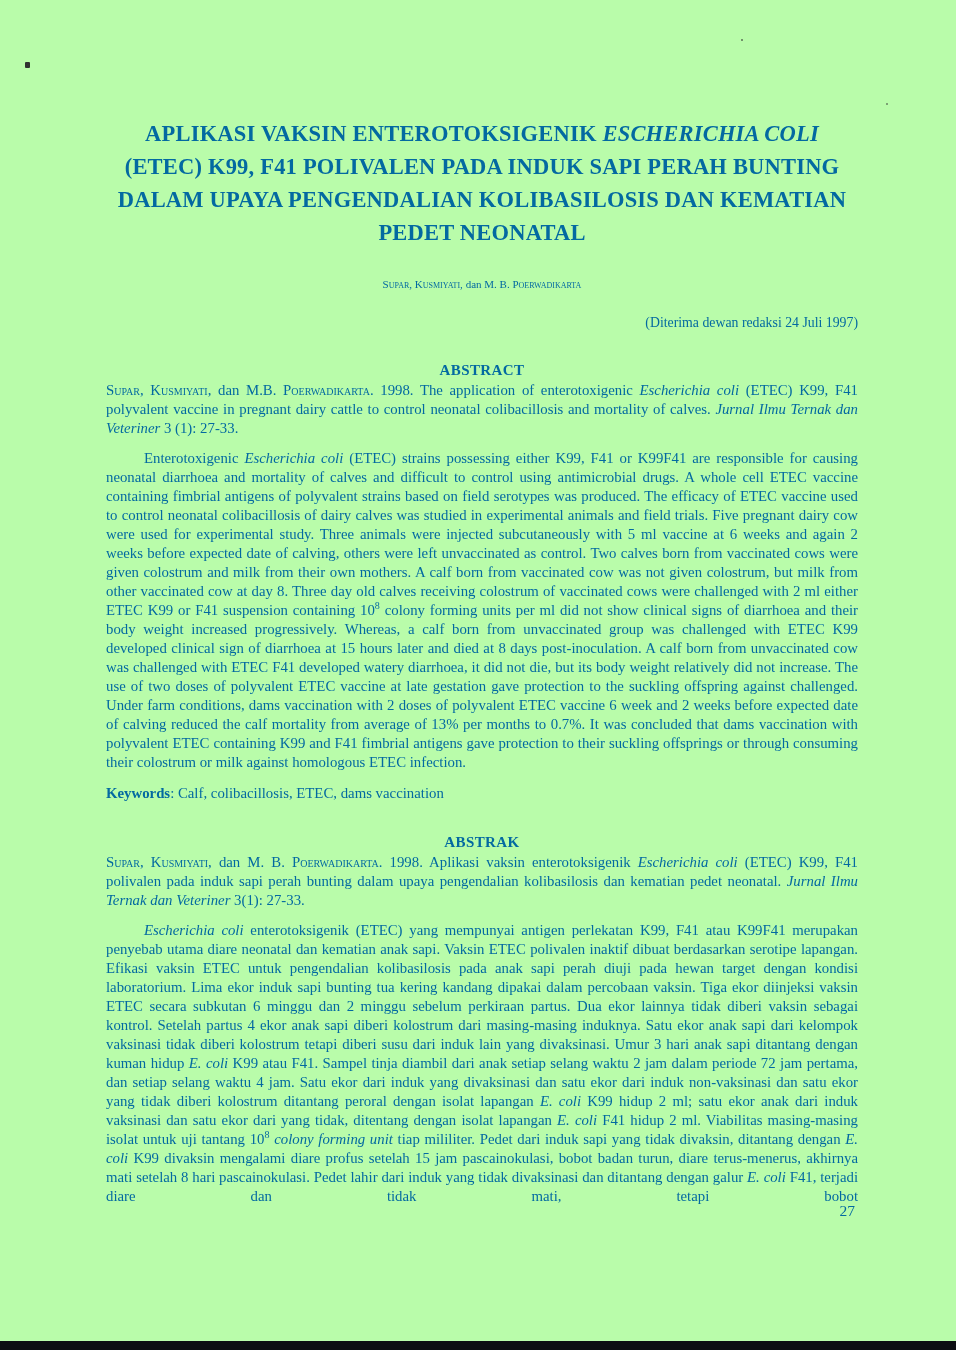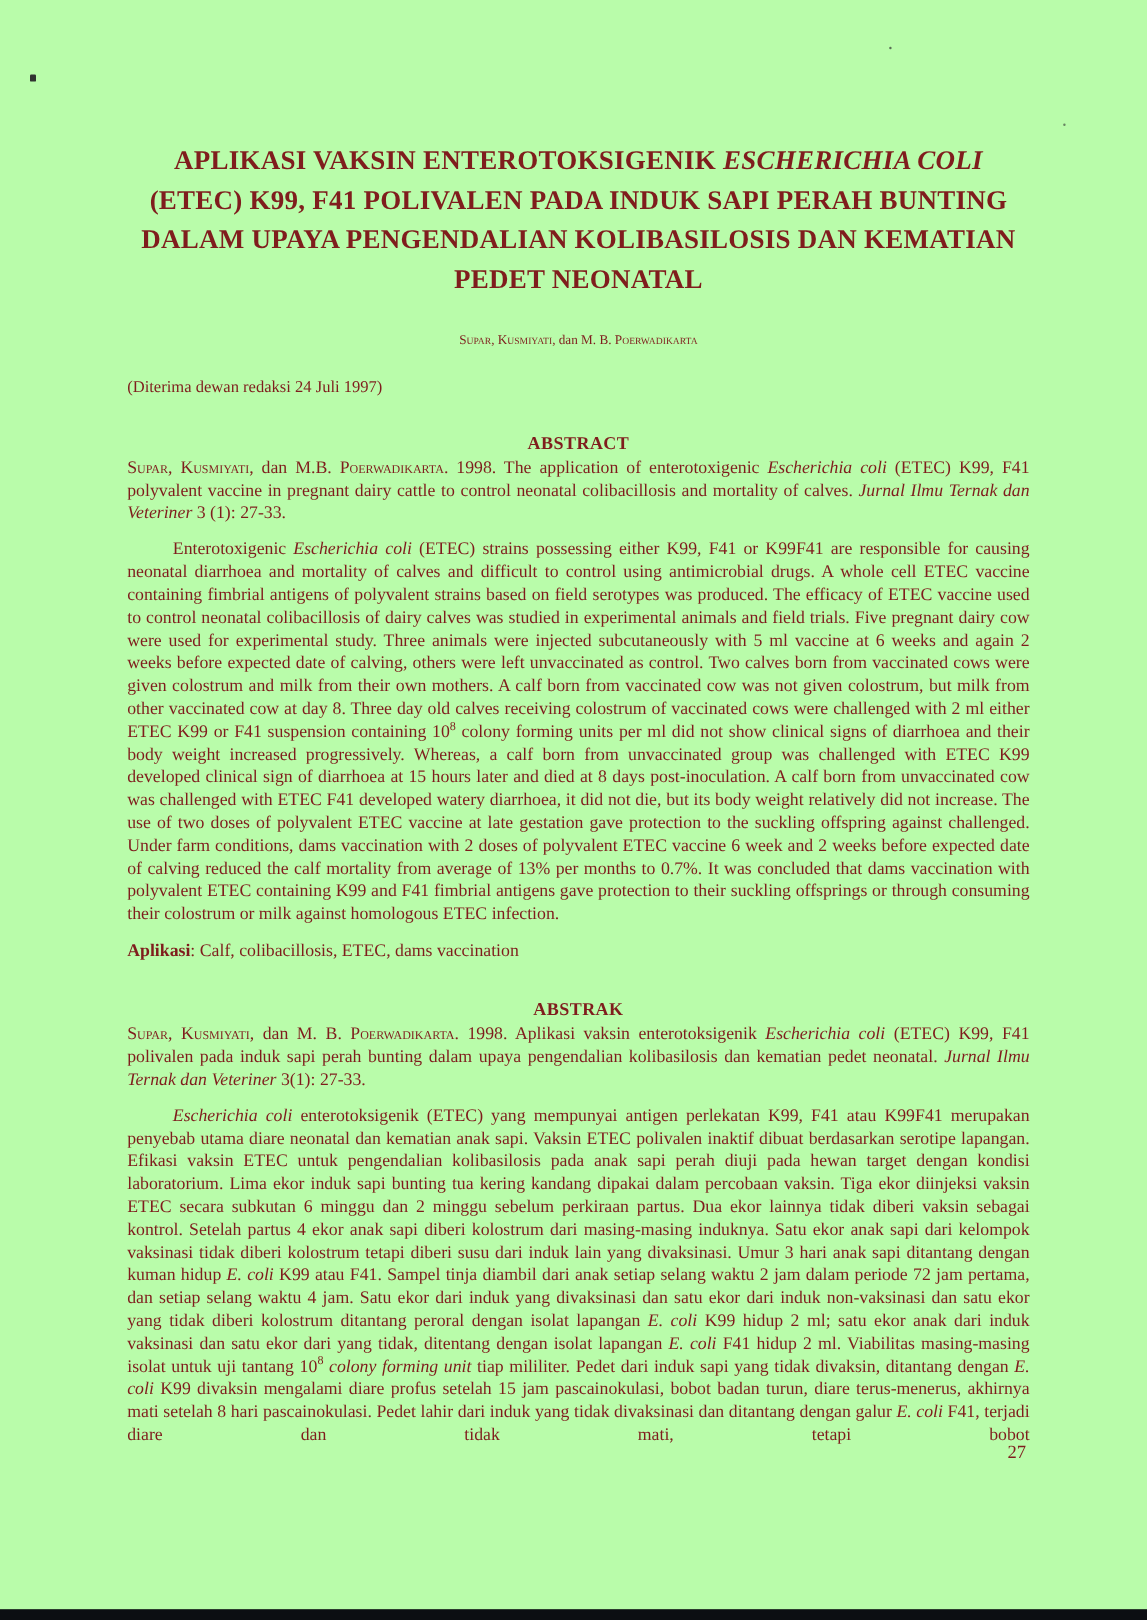--- a/index.html
+++ b/index.html
@@ -4,21 +4,21 @@
 <style>
   html, body { margin: 0; padding: 0; }
   body { background: #777; }
   .page {
     position: relative;
     width: 956px;
     height: 1350px;
     margin: 0 auto;
     background: #b9fcaa;
     font-family: "Liberation Serif", serif;
-    color: #7f1d1d;
+    color: #0369a1;
     overflow: hidden;
   }
   .content {
     position: absolute;
     left: 106px;
     top: 0;
     width: 752px;
   }
   .title {
     margin-top: 117px;
@@ -35,21 +35,21 @@
   }
   .affiliation {
     margin-top: 25px;
     text-align: center;
     font-style: italic;
     font-size: 13.8px;
     line-height: 19px;
   }
   .received {
     margin-top: 24px;
-    text-align: left;
+    text-align: right;
     font-size: 13.8px;
   }
   .sec-heading {
     margin-top: 31px;
     text-align: center;
     font-weight: bold;
     font-size: 15px;
     letter-spacing: 0.4px;
   }
   .cite {
@@ -115,21 +115,21 @@
     </div>
 
     <div class="received">(Diterima dewan redaksi 24 Juli 1997)</div>
 
     <div class="sec-heading">ABSTRACT</div>
 
     <div class="cite"><span class="sc">Supar, Kusmiyati,</span><span> dan </span><span class="sc">M.B. Poerwadikarta</span><span>. 1998. The application of enterotoxigenic </span><span class="it">Escherichia coli</span><span> (ETEC) K99, F41 polyvalent vaccine in pregnant dairy cattle to control neonatal colibacillosis and mortality of calves. </span><span class="it">Jurnal Ilmu Ternak dan Veteriner</span><span> 3 (1): 27-33.</span></div>
 
     <div class="body-par"><span>Enterotoxigenic </span><span class="it">Escherichia coli</span><span> (ETEC) strains possessing either K99, F41 or K99F41 are responsible for causing neonatal diarrhoea and mortality of calves and difficult to control using antimicrobial drugs. A whole cell ETEC vaccine containing fimbrial antigens of polyvalent strains based on field serotypes was produced. The efficacy of ETEC vaccine used to control neonatal colibacillosis of dairy calves was studied in experimental animals and field trials. Five pregnant dairy cow were used for experimental study. Three animals were injected subcutaneously with 5 ml vaccine at 6 weeks and again 2 weeks before expected date of calving, others were left unvaccinated as control. Two calves born from vaccinated cows were given colostrum and milk from their own mothers. A calf born from vaccinated cow was not given colostrum, but milk from other vaccinated cow at day 8. Three day old calves receiving colostrum of vaccinated cows were challenged with 2 ml either ETEC K99 or F41 suspension containing 10</span><span class="sup">8</span><span> colony forming units per ml did not show clinical signs of diarrhoea and their body weight increased progressively. Whereas, a calf born from unvaccinated group was challenged with ETEC K99 developed clinical sign of diarrhoea at 15 hours later and died at 8 days post-inoculation. A calf born from unvaccinated cow was challenged with ETEC F41 developed watery diarrhoea, it did not die, but its body weight relatively did not increase. The use of two doses of polyvalent ETEC vaccine at late gestation gave protection to the suckling offspring against challenged. Under farm conditions, dams vaccination with 2 doses of polyvalent ETEC vaccine 6 week and 2 weeks before expected date of calving reduced the calf mortality from average of 13% per months to 0.7%. It was concluded that dams vaccination with polyvalent ETEC containing K99 and F41 fimbrial antigens gave protection to their suckling offsprings or through consuming their colostrum or milk against homologous ETEC infection.</span></div>
 
-    <div class="keywords"><span class="bd">Aplikasi</span><span>: Calf, colibacillosis, ETEC, dams vaccination</span></div>
+    <div class="keywords"><span class="bd">Keywords</span><span>: Calf, colibacillosis, ETEC, dams vaccination</span></div>
 
     <div class="sec-heading">ABSTRAK</div>
 
     <div class="cite"><span class="sc">Supar, Kusmiyati,</span><span> dan </span><span class="sc">M. B. Poerwadikarta</span><span>. 1998. Aplikasi vaksin enterotoksigenik </span><span class="it">Escherichia coli</span><span> (ETEC) K99, F41 polivalen pada induk sapi perah bunting dalam upaya pengendalian kolibasilosis dan kematian pedet neonatal. </span><span class="it">Jurnal Ilmu Ternak dan Veteriner</span><span> 3(1): 27-33.</span></div>
 
     <div class="body-par cont"><span class="it">Escherichia coli</span><span> enterotoksigenik (ETEC) yang mempunyai antigen perlekatan K99, F41 atau K99F41 merupakan penyebab utama diare neonatal dan kematian anak sapi. Vaksin ETEC polivalen inaktif dibuat berdasarkan serotipe lapangan. Efikasi vaksin ETEC untuk pengendalian kolibasilosis pada anak sapi perah diuji pada hewan target dengan kondisi laboratorium. Lima ekor induk sapi bunting tua kering kandang dipakai dalam percobaan vaksin. Tiga ekor diinjeksi vaksin ETEC secara subkutan 6 minggu dan 2 minggu sebelum perkiraan partus. Dua ekor lainnya tidak diberi vaksin sebagai kontrol. Setelah partus 4 ekor anak sapi diberi kolostrum dari masing-masing induknya. Satu ekor anak sapi dari kelompok vaksinasi tidak diberi kolostrum tetapi diberi susu dari induk lain yang divaksinasi. Umur 3 hari anak sapi ditantang dengan kuman hidup </span><span class="it">E. coli</span><span> K99 atau F41. Sampel tinja diambil dari anak setiap selang waktu 2 jam dalam periode 72 jam pertama, dan setiap selang waktu 4 jam. Satu ekor dari induk yang divaksinasi dan satu ekor dari induk non-vaksinasi dan satu ekor yang tidak diberi kolostrum ditantang peroral dengan isolat lapangan </span><span class="it">E. coli</span><span> K99 hidup 2 ml; satu ekor anak dari induk vaksinasi dan satu ekor dari yang tidak, ditentang dengan isolat lapangan </span><span class="it">E. coli</span><span> F41 hidup 2 ml. Viabilitas masing-masing isolat untuk uji tantang 10</span><span class="sup">8</span><span class="it"> colony forming unit</span><span> tiap mililiter. Pedet dari induk sapi yang tidak divaksin, ditantang dengan </span><span class="it">E. coli</span><span> K99 divaksin mengalami diare profus setelah 15 jam pascainokulasi, bobot badan turun, diare terus-menerus, akhirnya mati setelah 8 hari pascainokulasi. Pedet lahir dari induk yang tidak divaksinasi dan ditantang dengan galur </span><span class="it">E. coli</span><span> F41, terjadi diare dan tidak mati, tetapi bobot</span></div>
   </div>
 
   <div class="page-num">27</div>
 

